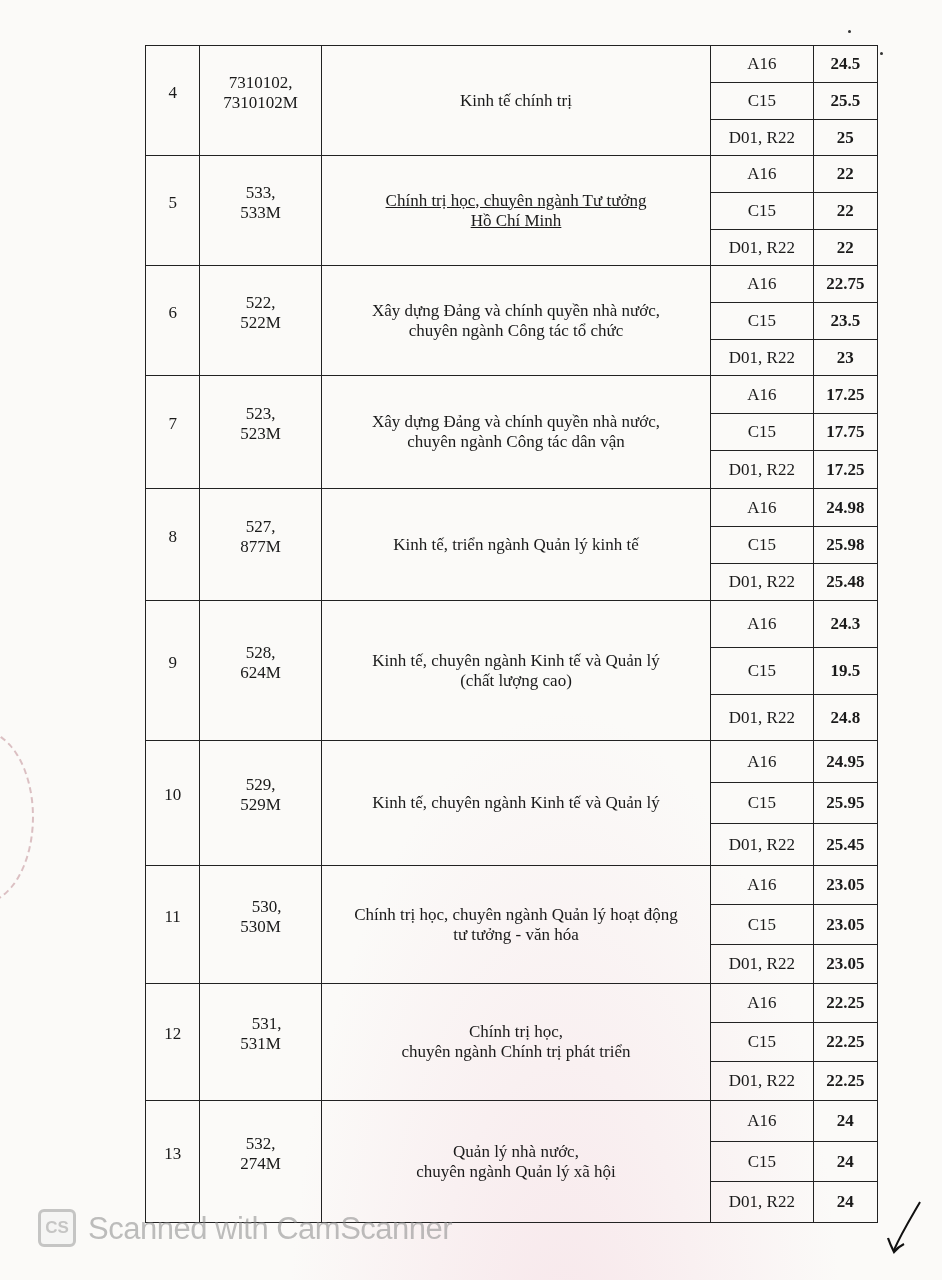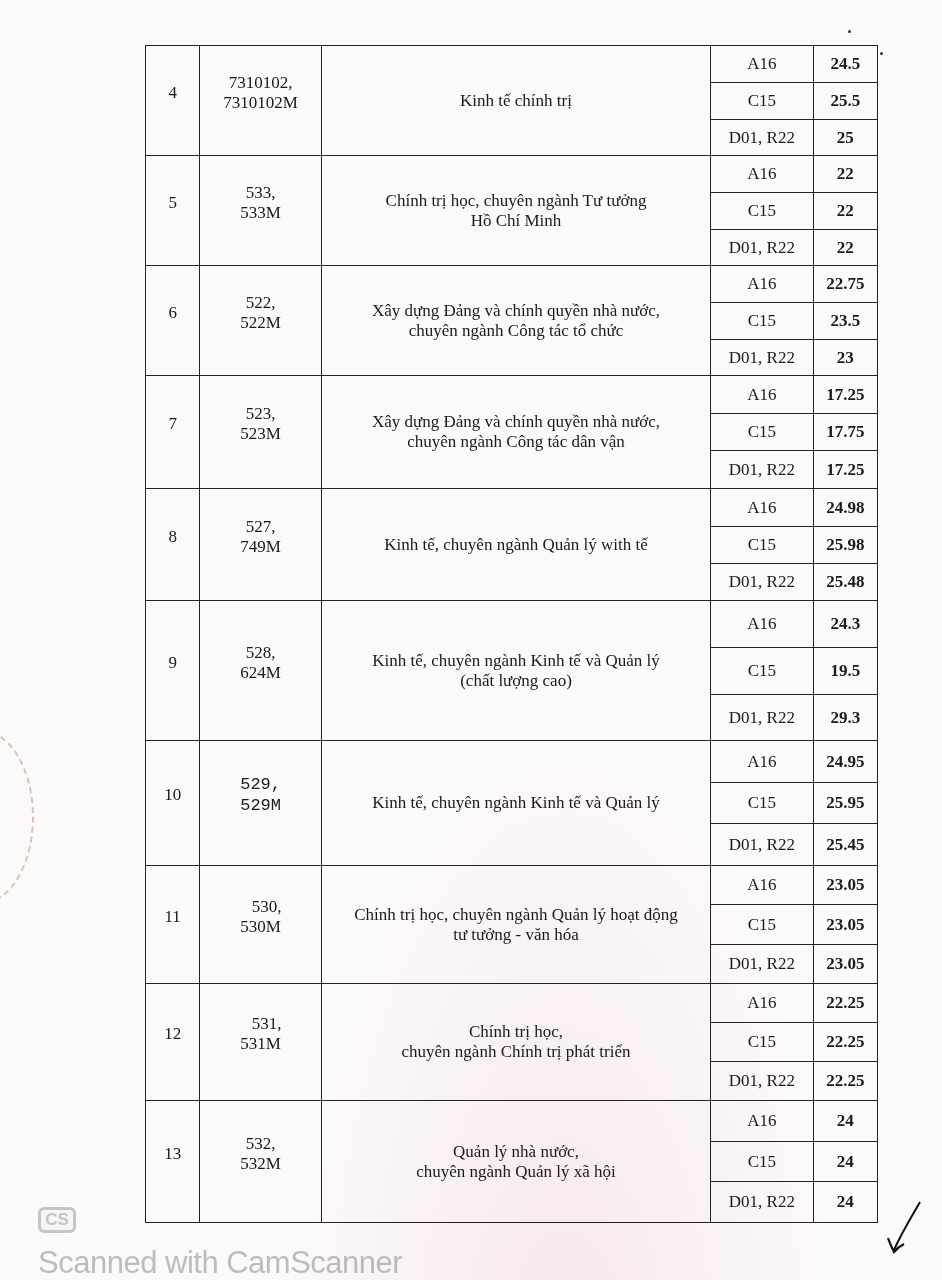--- a/index.html
+++ b/index.html
@@ -27,24 +27,23 @@
     vertical-align:middle;
   }
   td.stt { width:53px; }
   td.code { width:120px; }
   td.name { width:386px; padding:0 6px; }
   td.combo { width:101px; }
   td.score { width:63px; font-weight:bold; }
   td.stt span, td.code span { position:relative; top:-8px; }
   .watermark {
     position:absolute; left:38px; top:1207px; height:40px;
-    display:flex; align-items:flex-start; gap:12px;
+    display:flex; align-items:flex-end; gap:12px;
     opacity:0.55; color:#8a8a8a;
     font-family:"Liberation Sans", "DejaVu Sans", sans-serif;
-    flex-direction:column;
   }
   .cs-logo {
     width:38px; height:38px; border:3px solid #9a9a9a; border-radius:6px;
     box-sizing:border-box; display:flex; align-items:center; justify-content:center;
     font-weight:bold; font-size:17px; color:#9a9a9a; background:#f1f1f1;
   }
   .wm-text { font-size:31px; letter-spacing:-0.5px; }
   .checkmark {
     position:absolute; left:884px; top:1198px; width:40px; height:58px;
   }
@@ -77,21 +76,21 @@
           <td class="score">25.5</td>
         </tr>
         <tr style="height: 36px;">
           <td class="combo">D01, R22</td>
           <td class="score">25</td>
         </tr>
         <tr style="height: 37px;">
           <td class="stt" rowspan="3"><span style="white-space: pre-line;">5</span></td>
           <td class="code" rowspan="3"><span style="white-space: pre-line;">533,
 533M</span></td>
-          <td class="name" rowspan="3"><span style="white-space: pre-line; top: -8px;">Chính trị học, chuyên ngành Tư tưởng
+          <td class="name" rowspan="3"><span style="white-space: pre-line; top: -8px; text-decoration: underline;">Chính trị học, chuyên ngành Tư tưởng
 Hồ Chí Minh</span></td>
           <td class="combo">A16</td>
           <td class="score">22</td>
         </tr>
         <tr style="height: 37px;">
           <td class="combo">C15</td>
           <td class="score">22</td>
         </tr>
         <tr style="height: 36px;">
           <td class="combo">D01, R22</td>
@@ -127,22 +126,22 @@
           <td class="combo">C15</td>
           <td class="score">17.75</td>
         </tr>
         <tr style="height: 38px;">
           <td class="combo">D01, R22</td>
           <td class="score">17.25</td>
         </tr>
         <tr style="height: 38px;">
           <td class="stt" rowspan="3"><span style="white-space: pre-line;">8</span></td>
           <td class="code" rowspan="3"><span style="white-space: pre-line;">527,
-749M</span></td>
-          <td class="name" rowspan="3"><span style="white-space: pre-line; top: -8px;">Kinh tế, chuyên ngành Quản lý with tế</span></td>
+877M</span></td>
+          <td class="name" rowspan="3"><span style="white-space: pre-line; top: -8px;">Kinh tế, triển ngành Quản lý kinh tế</span></td>
           <td class="combo">A16</td>
           <td class="score">24.98</td>
         </tr>
         <tr style="height: 37px;">
           <td class="combo">C15</td>
           <td class="score">25.98</td>
         </tr>
         <tr style="height: 37px;">
           <td class="combo">D01, R22</td>
           <td class="score">25.48</td>
@@ -155,25 +154,25 @@
 (chất lượng cao)</span></td>
           <td class="combo">A16</td>
           <td class="score">24.3</td>
         </tr>
         <tr style="height: 47px;">
           <td class="combo">C15</td>
           <td class="score">19.5</td>
         </tr>
         <tr style="height: 46px;">
           <td class="combo">D01, R22</td>
-          <td class="score">29.3</td>
+          <td class="score">24.8</td>
         </tr>
         <tr style="height: 42px;">
           <td class="stt" rowspan="3"><span style="white-space: pre-line;">10</span></td>
-          <td class="code" rowspan="3"><span style="white-space: pre-line; font-family: Liberation Mono, monospace;">529,
+          <td class="code" rowspan="3"><span style="white-space: pre-line;">529,
 529M</span></td>
           <td class="name" rowspan="3"><span style="white-space: pre-line; top: -8px;">Kinh tế, chuyên ngành Kinh tế và Quản lý</span></td>
           <td class="combo">A16</td>
           <td class="score">24.95</td>
         </tr>
         <tr style="height: 41px;">
           <td class="combo">C15</td>
           <td class="score">25.95</td>
         </tr>
         <tr style="height: 42px;">
@@ -210,21 +209,21 @@
           <td class="combo">C15</td>
           <td class="score">22.25</td>
         </tr>
         <tr style="height: 39px;">
           <td class="combo">D01, R22</td>
           <td class="score">22.25</td>
         </tr>
         <tr style="height: 41px;">
           <td class="stt" rowspan="3"><span style="white-space: pre-line;">13</span></td>
           <td class="code" rowspan="3"><span style="white-space: pre-line;">532,
-532M</span></td>
+274M</span></td>
           <td class="name" rowspan="3"><span style="white-space: pre-line; top: -8px; text-align: center;">Quản lý nhà nước,
 chuyên ngành Quản lý xã hội</span></td>
           <td class="combo">A16</td>
           <td class="score">24</td>
         </tr>
         <tr style="height: 40px;">
           <td class="combo">C15</td>
           <td class="score">24</td>
         </tr>
         <tr style="height: 41px;">

